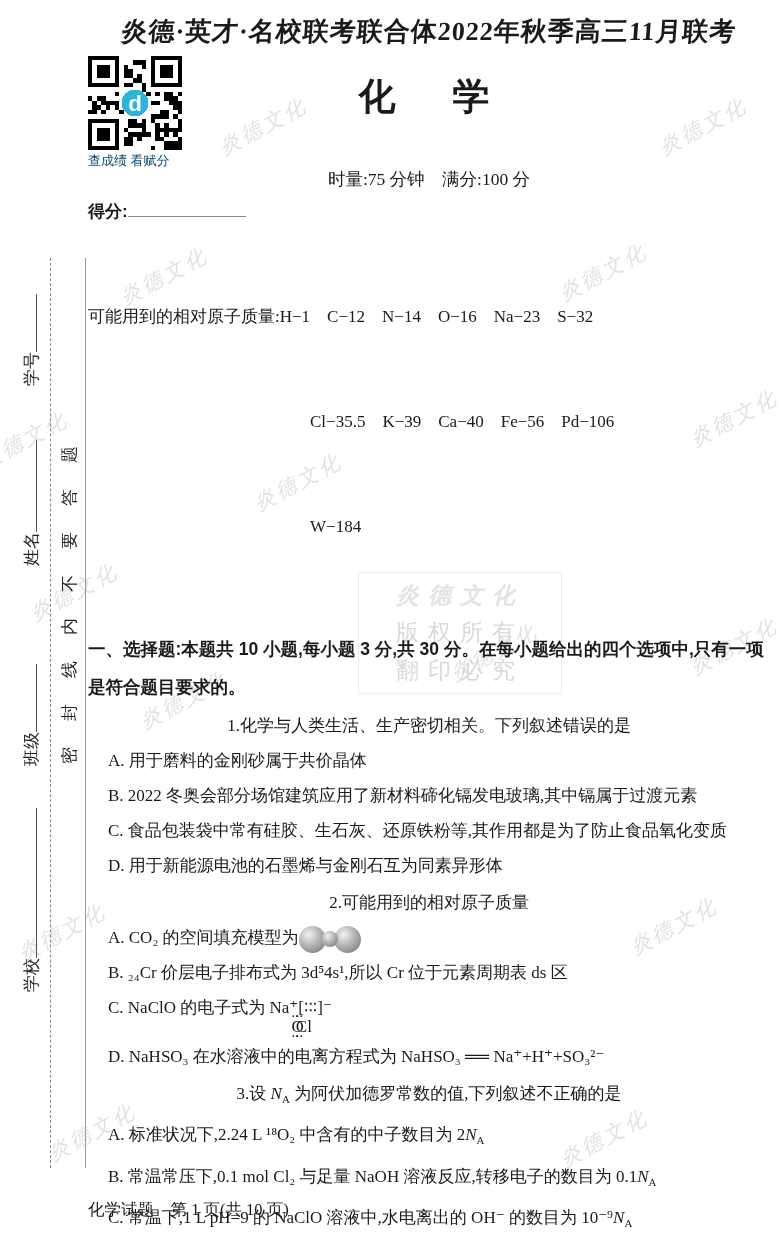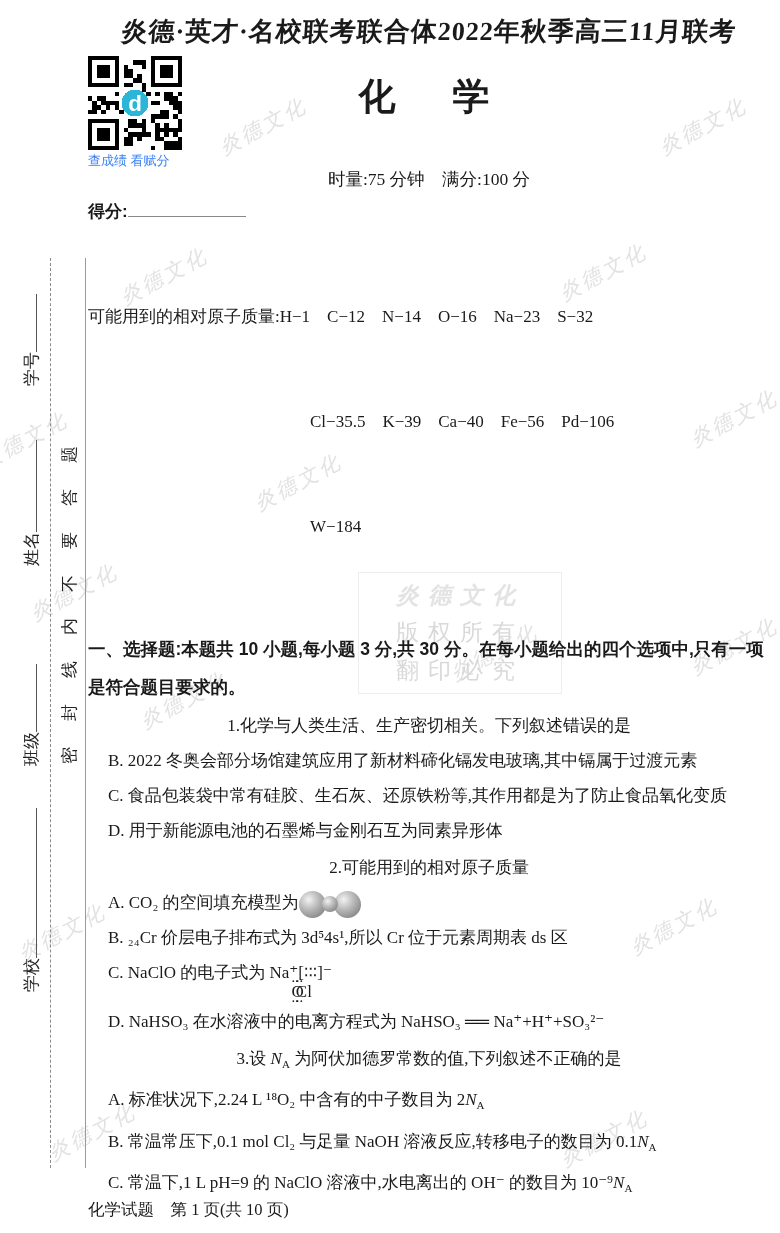--- a/index.html
+++ b/index.html
@@ -31,21 +31,21 @@
   .vline{display:inline-block;border-bottom:1.3px solid #555;height:13px;vertical-align:baseline;}
   .seal{
     position:absolute;left:58px;top:764px;transform-origin:0 0;transform:rotate(-90deg);
     white-space:nowrap;font-size:17px;letter-spacing:26px;color:#222;z-index:2;
   }
   .dashline{position:absolute;left:50px;top:258px;height:910px;border-left:1.5px dashed #8a8a8a;z-index:1;}
   .solidline{position:absolute;left:85px;top:258px;height:910px;border-left:1.5px solid #9a9a9a;z-index:1;}
   
   .qrblock{position:absolute;left:88px;top:56px;width:96px;z-index:3;text-align:left;}
   .qrblock svg{width:94px;height:94px;display:block;}
-  .qrcap{font-family:"Liberation Sans","DejaVu Sans",sans-serif;font-size:13px;margin-top:2px;color:#3b82f6;white-space:nowrap;}
+  .qrcap{font-family:"Liberation Sans","DejaVu Sans",sans-serif;font-size:13px;margin-top:2px;color:#0c4a6e;white-space:nowrap;}
   
   .content{position:absolute;left:88px;top:0;width:682px;z-index:2;}
   .exam-title{
     margin-top:14px;text-align:center;font-weight:900;font-size:26px;
     letter-spacing:1px;transform:skewX(-4deg);
   }
   .subject{margin-top:28px;text-align:center;font-size:37px;font-weight:bold;letter-spacing:10px;line-height:40px;}
   .meta{margin-top:50px;text-align:center;white-space:pre-wrap;font-size:17.5px;}
   .score{margin-top:9px;text-align:left;padding-right:4px;font-family:"Liberation Sans","DejaVu Sans",sans-serif;font-weight:bold;font-size:17px;}
   .blank{display:inline-block;width:118px;border-bottom:1.5px solid #888;height:15px;vertical-align:baseline;}
@@ -250,20 +250,21 @@
   <div class="masses">
     <div>可能用到的相对原子质量:H−1　C−12　N−14　O−16　Na−23　S−32</div>
     <div class="m2">Cl−35.5　K−39　Ca−40　Fe−56　Pd−106</div>
     <div class="m2">W−184</div>
   </div>
 
   <div class="sect">一、选择题:本题共 10 小题,每小题 3 分,共 30 分。在每小题给出的四个选项中,只有一项是符合题目要求的。</div>
 
   <div>
     <div class="q"><span>1.</span><span>化学与人类生活、生产密切相关。下列叙述错误的是</span></div>
+    <div class="opt"><span>A.</span> <span>用于磨料的金刚砂属于共价晶体</span></div>
     <div class="opt"><span>B.</span> <span>2022 冬奥会部分场馆建筑应用了新材料碲化镉发电玻璃,其中镉属于过渡元素</span></div>
     <div class="opt"><span>C.</span> <span>食品包装袋中常有硅胶、生石灰、还原铁粉等,其作用都是为了防止食品氧化变质</span></div>
     <div class="opt"><span>D.</span> <span>用于新能源电池的石墨烯与金刚石互为同素异形体</span></div>
   </div>
 
   <div>
     <div class="q"><span>2.</span><span>可能用到的相对原子质量</span></div>
     <div class="opt">
       <span>A.</span> <span>CO₂ 的空间填充模型为</span><span><span class="sph big"></span><span class="sph small"></span><span class="sph big"></span></span>
     </div>

